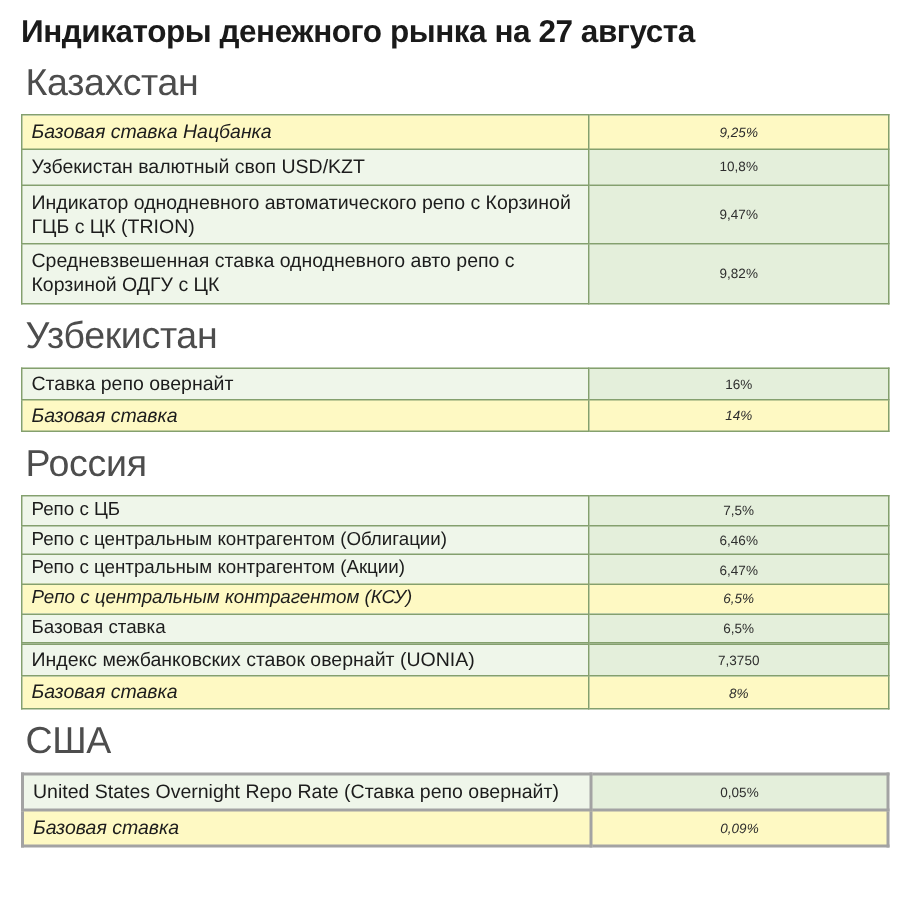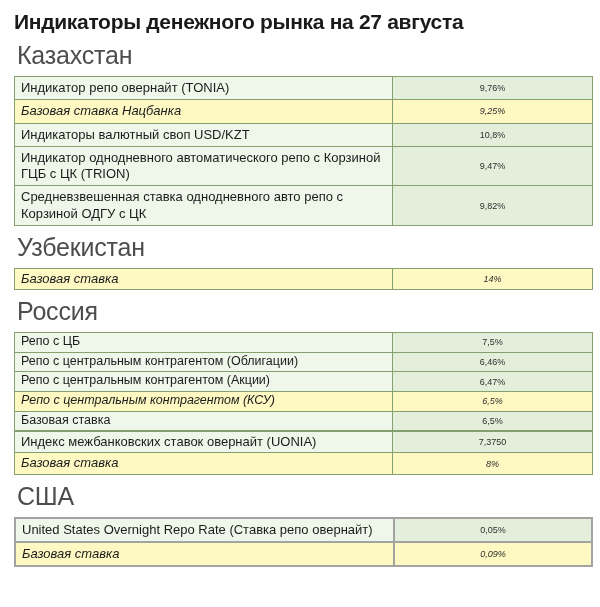--- a/index.html
+++ b/index.html
@@ -58,46 +58,46 @@
 </head>
 <body>
 
 <div class="page">
 
   <div class="page-title">Индикаторы денежного рынка на 27 августа</div>
 
   <div class="section-header">Казахстан</div>
   <table class="rates bordered">
     <tbody>
-        <tr class="pale">
-      <td class="lbl">Индикатор репо овернайт (TONIA)</td>
-      <td class="val">9,76%</td>
-    </tr>
     <tr class="dark">
       <td class="lbl">Базовая ставка Нацбанка</td>
       <td class="val">9,25%</td>
     </tr>
     <tr class="pale">
-      <td class="lbl">Индикаторы валютный своп USD/KZT</td>
+      <td class="lbl">Узбекистан валютный своп USD/KZT</td>
       <td class="val">10,8%</td>
     </tr>
     <tr class="pale">
       <td class="lbl">Индикатор однодневного автоматического репо с Корзиной ГЦБ с ЦК (TRION)</td>
       <td class="val">9,47%</td>
     </tr>
     <tr class="pale">
       <td class="lbl">Средневзвешенная ставка однодневного авто репо с Корзиной ОДГУ с ЦК</td>
       <td class="val">9,82%</td>
     </tr>
   </tbody>
     </table>
 
   <div class="section-header">Узбекистан</div>
   <table class="rates bordered mid">
     <tbody>
+        <tr class="pale">
+      <td class="lbl">Ставка репо овернайт</td>
+      <td class="val">16%</td>
+    </tr>
     <tr class="dark">
       <td class="lbl">Базовая ставка</td>
       <td class="val">14%</td>
     </tr>
   </tbody>
     </table>
 
   <div class="section-header">Россия</div>
   <table class="rates bordered compact">
     <tbody>

